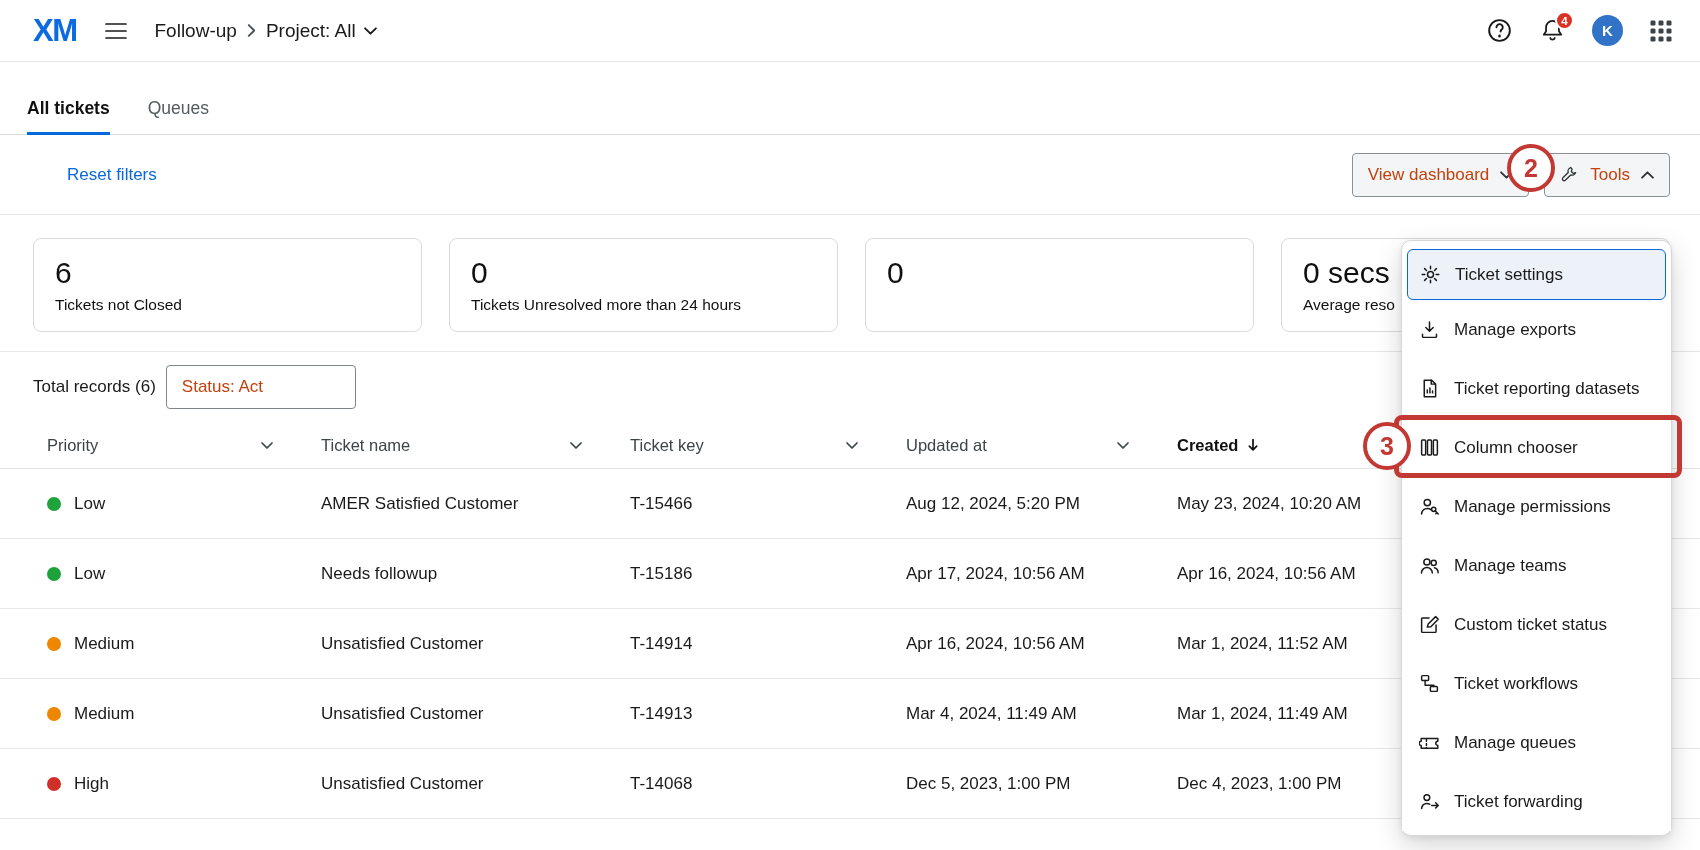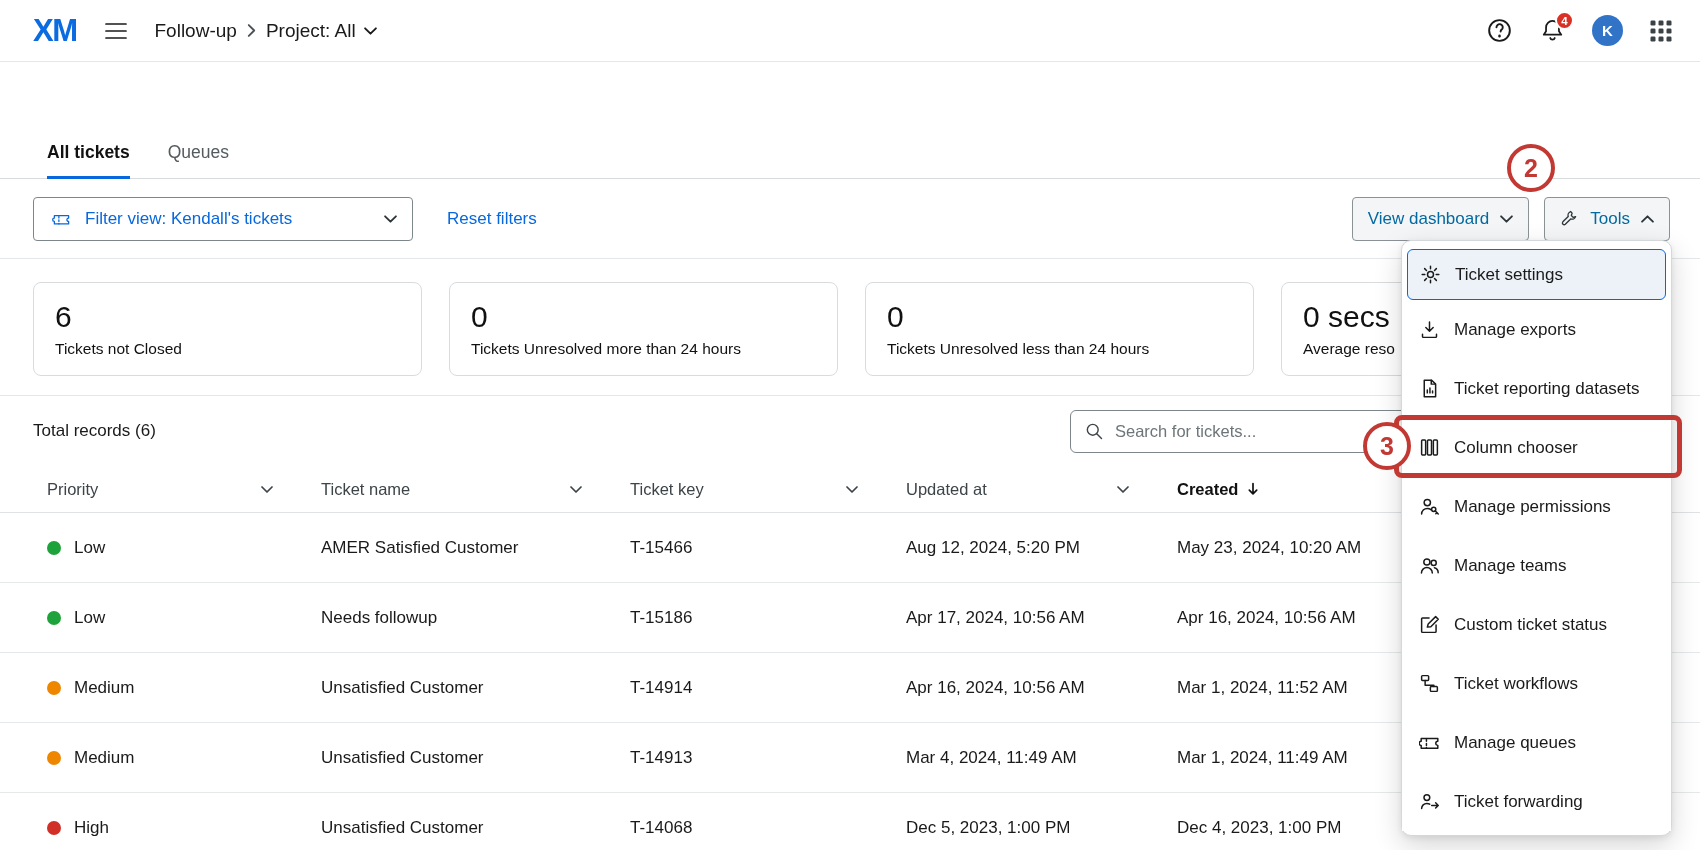--- a/index.html
+++ b/index.html
@@ -16,28 +16,28 @@
   .crumbs{display:flex;align-items:center;gap:10px;font-size:19px}
   .crumb{cursor:pointer}
   .crumb-chev{color:#4a5154}
   .proj{display:flex;align-items:center;gap:8px;cursor:pointer}
   .top-right{margin-left:auto;display:flex;align-items:center;gap:27px}
   .bell-wrap{position:relative;cursor:pointer}
   .badge{position:absolute;top:-7px;right:-9px;min-width:19px;height:19px;border-radius:10px;background:#DA3125;color:#fff;font-size:11.5px;font-weight:700;display:flex;align-items:center;justify-content:center;border:2px solid #fff;padding:0 3px}
   .avatar{width:31px;height:31px;border-radius:50%;background:#3173C6;color:#fff;font-size:15px;font-weight:700;display:flex;align-items:center;justify-content:center;cursor:pointer}
 
   
-  .tabs{margin-top:80px;padding-left:47px;display:flex;gap:38px;border-bottom:1px solid #d8dcde}
+  .tabs{margin-top:36px;padding-left:27px;display:flex;gap:38px;border-bottom:1px solid #d8dcde}
   .tab{padding-bottom:16px;font-size:17.5px;line-height:20px;color:#545b5e;cursor:pointer;position:relative}
   .tab.active{color:#111;font-weight:700}
   .tab.active::after{content:"";position:absolute;left:0;right:0;bottom:-1px;height:3px;background:#0768DD}
 
   
   .filterbar{height:80px;display:flex;align-items:center;padding:0 30px 0 33px;border-bottom:1px solid #e4e7e9}
-  .btn{display:inline-flex;align-items:center;gap:11px;height:44px;border:1px solid #7d878b;border-radius:4px;background:#fff;font-size:17px;padding:0 15px;cursor:pointer;font-family:inherit;color:#0369a1}
+  .btn{display:inline-flex;align-items:center;gap:11px;height:44px;border:1px solid #7d878b;border-radius:4px;background:#fff;font-size:17px;padding:0 15px;cursor:pointer;font-family:inherit;color:#c2410c}
   .filter-view{color:#0768DD;width:380px}
   .filter-view .label{flex:1;text-align:left}
   .filter-view .chev{color:#2e3538}
   .reset-link{margin-left:34px;color:#0768DD;font-size:17px;cursor:pointer;text-decoration:none}
   .fb-right{margin-left:auto;display:flex;gap:15px}
   .btn-gray{background:#F3F5F6;border-color:#8a9296}
 
   
   .stats{display:flex;gap:27px;padding:23px 30px 19px 33px;border-bottom:1px solid #e4e7e9}
   .card{flex:1;border:1px solid #d8dcde;border-radius:8px;padding:17px 21px;background:#fff;overflow:hidden;white-space:nowrap}
@@ -132,34 +132,20 @@
     </span>
   </div>
 </header>
 
 <nav class="tabs">
   <div class="tab active">All tickets</div>
   <div class="tab">Queues</div>
 </nav>
 
 <section class="filterbar">
-  <button class="btn filter-view">
-    <span class="icon" style="color:#0768DD">
-      <svg class="line" width="25" height="18" viewBox="0 0 24 24">
-          <path d="M2.5 7.5h19v3.2a2.3 2.3 0 000 4.6v3.2h-19v-3.2a2.3 2.3 0 010-4.6z"></path>
-          <path d="M8.5 8.5v10" stroke-dasharray="2.2 2.4"></path>
-        </svg>
-    </span>
-    <span class="label">Filter view: Kendall's tickets</span>
-    <span class="icon chev">
-      <svg class="line" width="13" height="8" viewBox="0 0 12 7">
-          <path d="M1 1l5 5 5-5"></path>
-        </svg>
-    </span>
-  </button>
   <a class="reset-link">Reset filters</a>
   <div class="fb-right">
     <button class="btn btn-gray">
       <span>View dashboard</span>
       <span class="icon" style="color:#2e3538">
         <svg class="line" width="13" height="8" viewBox="0 0 12 7">
             <path d="M1 1l5 5 5-5"></path>
           </svg>
       </span>
     </button>
@@ -183,39 +169,29 @@
   <div class="card">
     <div class="card-value">6</div>
     <div class="card-label">Tickets not Closed</div>
   </div>
   <div class="card">
     <div class="card-value">0</div>
     <div class="card-label">Tickets Unresolved more than 24 hours</div>
   </div>
   <div class="card">
     <div class="card-value">0</div>
-    <div class="card-label">Tickets Unresolved less than 24 hours</div>
   </div>
   <div class="card">
     <div class="card-value">0 secs</div>
     <div class="card-label">Average reso</div>
   </div>
 </section>
 
 <section class="toolbar">
   <div class="total-records">Total records (6)</div>
-  <div class="search-wrap">
-    <span class="icon search-icon">
-      <svg class="line" width="20" height="20" viewBox="0 0 24 24">
-          <circle cx="10.5" cy="10.5" r="6.5"></circle>
-          <path d="M15.3 15.3L21 21"></path>
-        </svg>
-    </span>
-    <input class="search-input" type="text" placeholder="Search for tickets..." style="">
-  </div>
   <button class="btn status-btn">
     <span>Status: Act</span>
   </button>
 </section>
 
 <section>
   <div class="thead">
     <div class="th">
       <span>Priority</span>
       <span class="icon chev">

